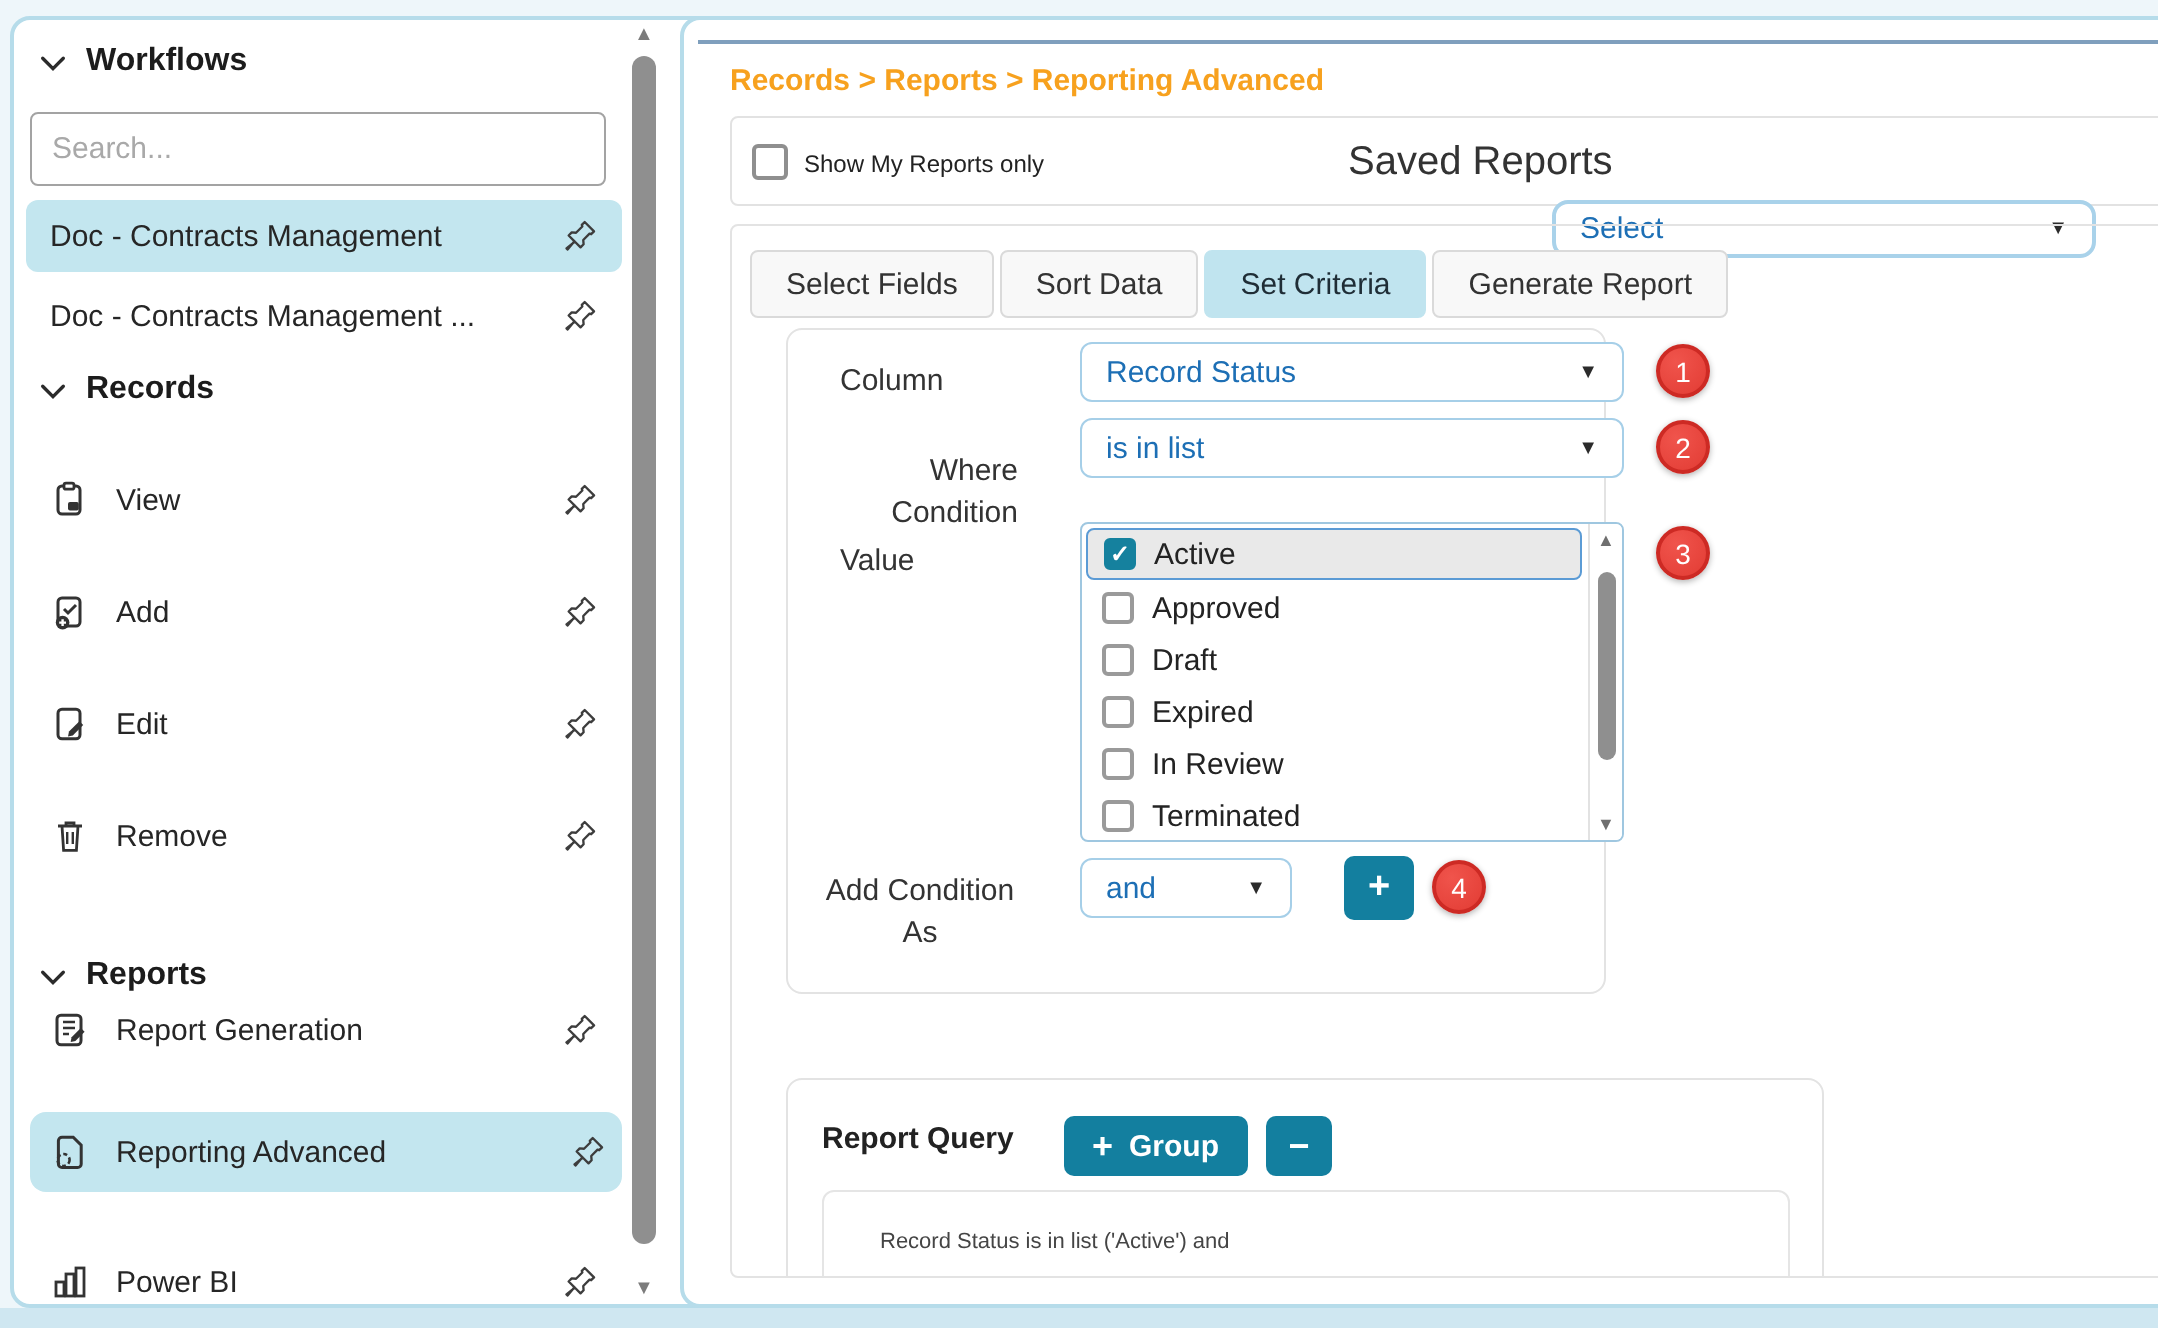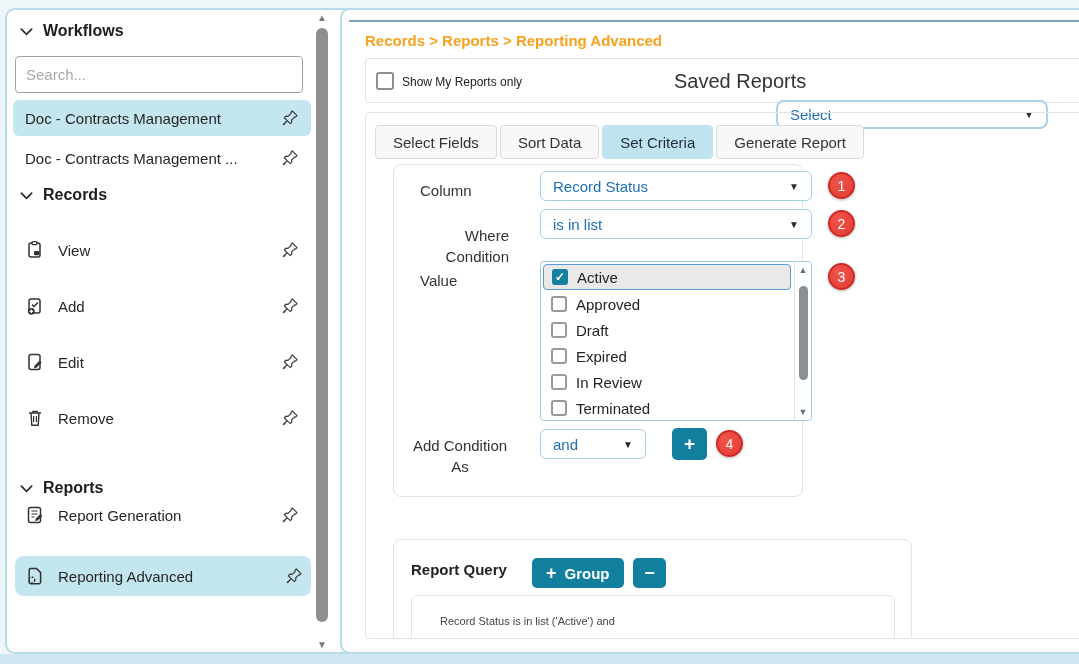--- a/index.html
+++ b/index.html
@@ -235,20 +235,35 @@
         </svg>
     </span>
     <span>Reporting Advanced</span>
     <span class="pin">
       <svg width="18" height="18" viewBox="0 0 20 20">
           <path d="M12.6 2.2 L17.8 7.4 L16.2 9 L15.3 8.7 L11.8 12.2 L12 14.6 L10.3 16.3 L6.9 12.9 L3.1 17.5 L2.5 16.9 L7.1 13.1 L3.7 9.7 L5.4 8 L7.8 8.2 L11.3 4.7 L11 3.8 Z" fill="none" stroke="#3d3d3d" stroke-width="1.3" stroke-linejoin="round"></path>
         </svg>
     </span>
   </div>
 
+  <div class="side-row" style="top:616px;">
+    <span class="row-icon">
+      <svg width="20" height="20" viewBox="0 0 20 20">
+          <rect x="3" y="10" width="4" height="7" fill="none" stroke="#333" stroke-width="1.4"></rect>
+          <rect x="8" y="6" width="4" height="11" fill="none" stroke="#333" stroke-width="1.4"></rect>
+          <rect x="13" y="3" width="4" height="14" fill="none" stroke="#333" stroke-width="1.4"></rect>
+        </svg>
+    </span>
+    <span>Power BI</span>
+    <span class="pin">
+      <svg width="18" height="18" viewBox="0 0 20 20">
+          <path d="M12.6 2.2 L17.8 7.4 L16.2 9 L15.3 8.7 L11.8 12.2 L12 14.6 L10.3 16.3 L6.9 12.9 L3.1 17.5 L2.5 16.9 L7.1 13.1 L3.7 9.7 L5.4 8 L7.8 8.2 L11.3 4.7 L11 3.8 Z" fill="none" stroke="#3d3d3d" stroke-width="1.3" stroke-linejoin="round"></path>
+        </svg>
+    </span>
+  </div>
 </div>
 
 <div id="side-scroll">
   <div class="arr" style="top:4px;">▲</div>
   <div class="thumb"></div>
   <div class="arr" style="bottom:4px;">▼</div>
 </div>
 
 <div id="main" class="panel">
   <div class="top-line"></div>

